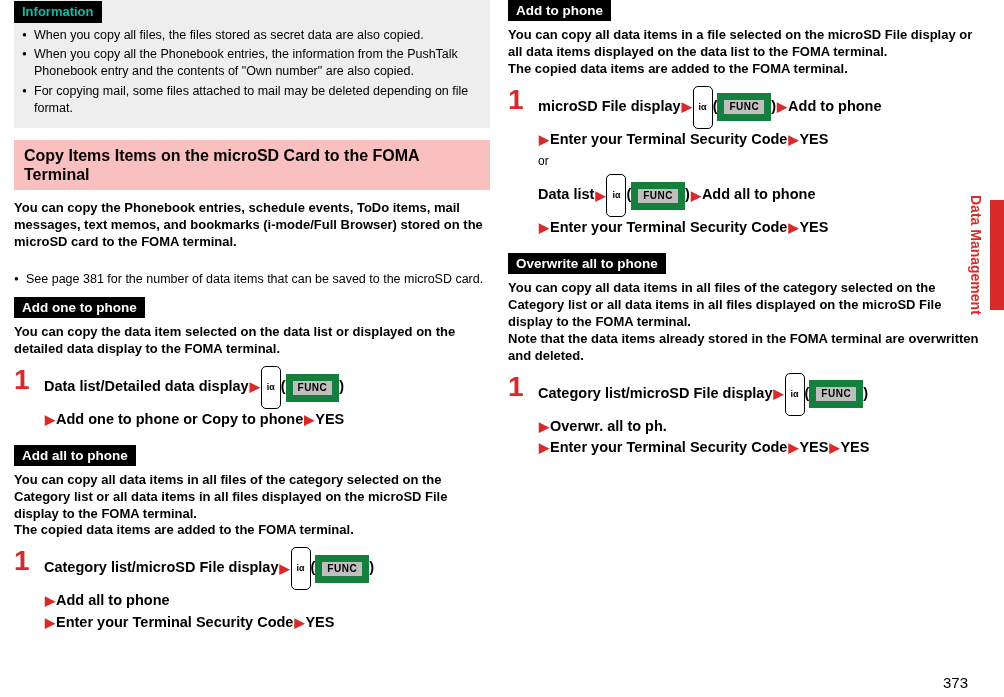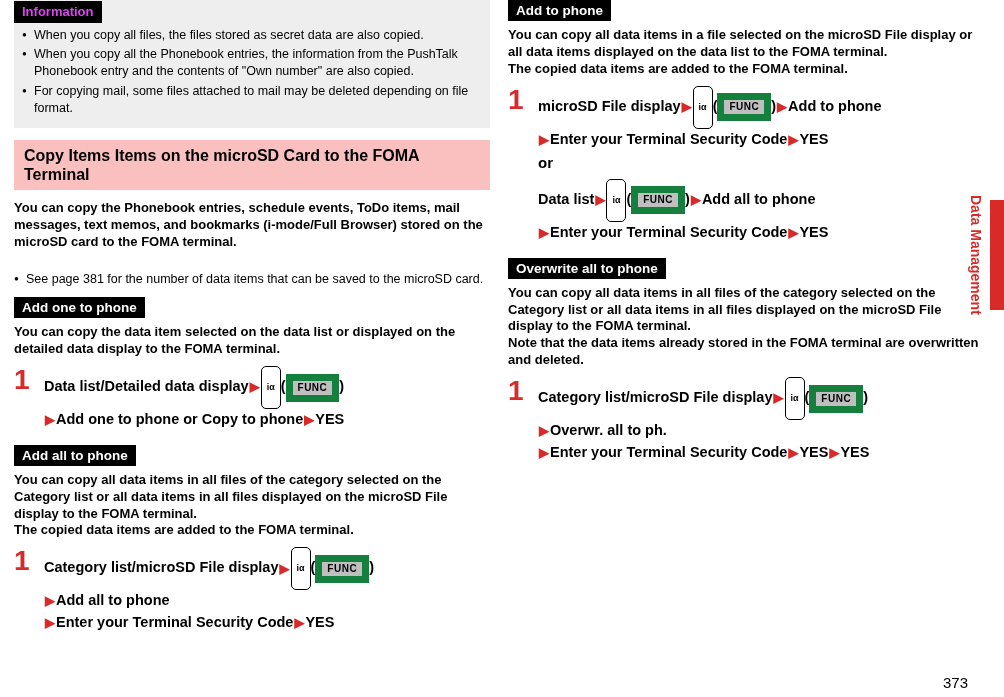--- a/index.html
+++ b/index.html
@@ -23,21 +23,21 @@
   .info-box {
     background: #eeeeee;
     padding: 4px 8px 8px 8px;
     margin-bottom: 12px;
     font-size: 12.5px;
     line-height: 1.35;
   }
   .info-label {
     display: inline-block;
     background: #000;
-    color: #d946ef;
+    color: #14b8a6;
     font-weight: bold;
     padding: 2px 8px;
     margin-left: -8px;
     margin-top: -4px;
     margin-bottom: 4px;
     font-size: 13px;
   }
   .info-box ul { list-style: none; padding-left: 12px; }
   .info-box li { position: relative; margin-bottom: 3px; }
   .info-box li::before { content: "●"; position: absolute; left: -12px; font-size: 8px; top: 3px; }
@@ -116,21 +116,21 @@
     display: inline-block;
     vertical-align: middle;
     background: #bfbfbf;
     border: 7px solid #15803d;
     font-size: 10px;
     font-weight: bold;
     padding: 2px 5px;
     letter-spacing: 0.5px;
     line-height: 1;
   }
-  .or-text { font-weight: bold; font-size: 15px; margin: 2px 0 4px 0; display: block; }
+  .or-text { font-weight: normal; font-size: 12px; margin: 2px 0 4px 0; display: block; }
   .side-tab {
     position: absolute;
     right: 0;
     top: 200px;
     width: 20px;
   }
   .side-tab-red {
     width: 14px;
     height: 110px;
     background: #d92a2a;

